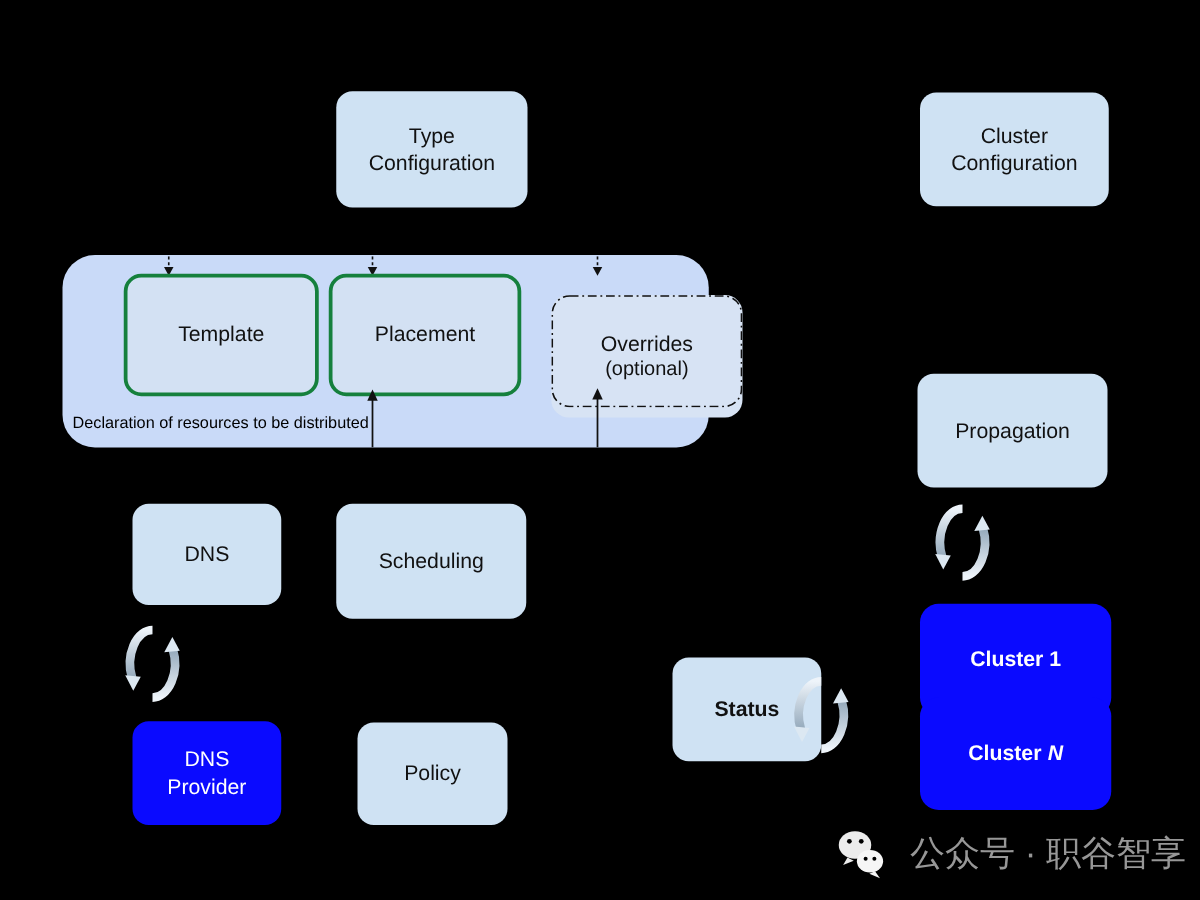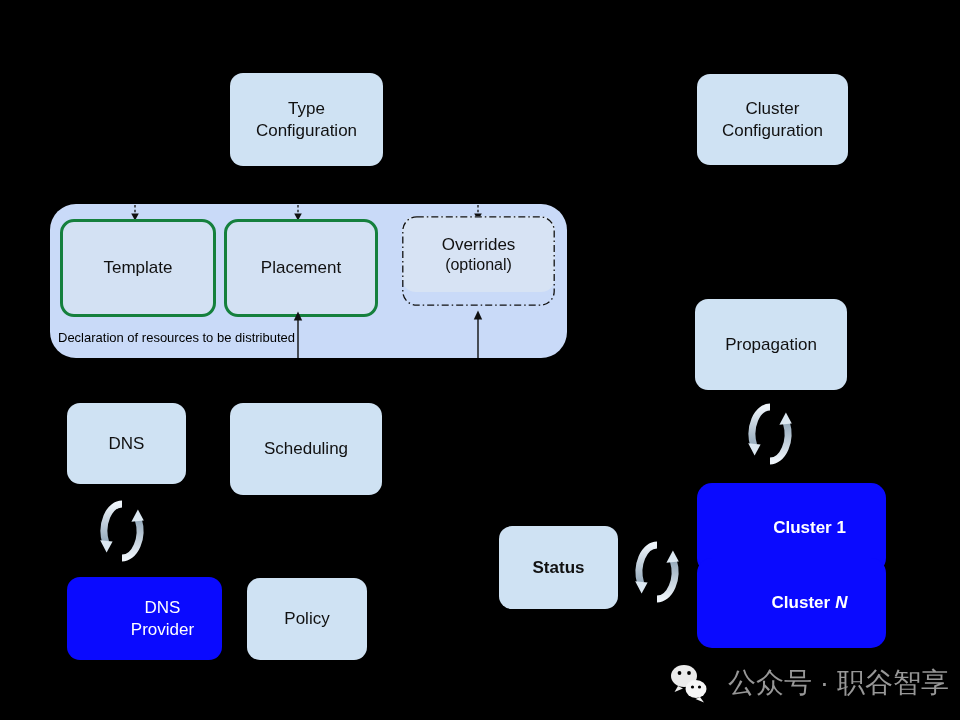--- a/index.html
+++ b/index.html
@@ -2,24 +2,24 @@
 <html><head>
 <meta charset="utf-8">
 <style>
   html,body{margin:0;padding:0;background:#000;}
   .stage{
     position:relative;width:960px;height:720px;background:#000;overflow:hidden;
     font-family:"Liberation Sans","DejaVu Sans",sans-serif;
   }
   .node{
     position:absolute;display:flex;align-items:center;justify-content:center;
-    text-align:center;font-size:17px;color:#111;flex-direction:column;
+    text-align:center;font-size:17px;color:#111;flex-direction:column;margin-left:39px;
   }
   .light{background:#cfe2f3;border-radius:13px;}
-  .blue{background:#0a0aff;color:#fff;font-weight:bold;border-radius:15px;padding-left:36px;}
+  .blue{background:#0a0aff;color:#fff;font-weight:bold;border-radius:15px;}
   .lbl{white-space:pre-line;line-height:1.28;}
   .inner{background:#d3e1f3;border:3px solid #15803d;border-radius:14px;}
   .group{
     position:absolute;left:50px;top:204px;width:517px;height:154px;
     background:#c9daf8;border-radius:26px;
   }
   .caption{
     position:absolute;left:8px;top:126px;font-size:13px;color:#000000;
     white-space:nowrap;
   }
@@ -84,21 +84,21 @@
     </svg>
 
     <div class="node inner" style="left:10px;top:15px;width:150px;height:92px;">
       <span class="lbl">Template</span>
     </div>
 
     <div class="node inner" style="left:174px;top:15px;width:148px;height:92px;">
       <span class="lbl">Placement</span>
     </div>
 
-    <div class="node overrides-box" style="left:352px;top:12px;width:153px;height:76px;">
+    <div class="node overrides-box" style="left:352px;top:32px;width:153px;height:98px;">
       <svg class="ob-border" width="153" height="90">
         <rect x="0.8" y="0.8" width="151.4" height="88.4" rx="14" fill="none" stroke="#111" stroke-width="1.3" stroke-dasharray="7 3 1.5 3"></rect>
       </svg>
       <span class="lbl">Overrides</span>
       <span class="sub">(optional)</span>
     </div>
 
     <svg class="arrow" style="left:242px;top:107px;" width="12" height="47">
       <polygon points="6,0.5 1.8,9.5 10.2,9.5" fill="#111"></polygon>
       <line x1="6" y1="8" x2="6" y2="47" stroke="#111" stroke-width="1.4"></line>

